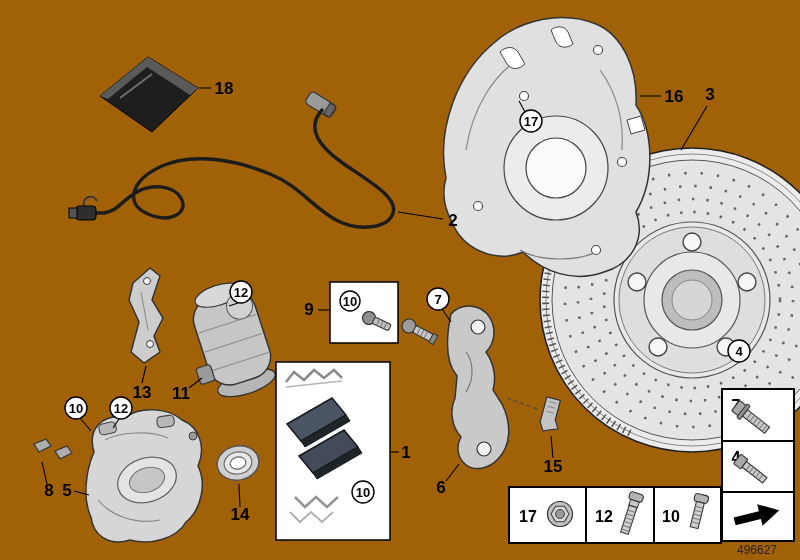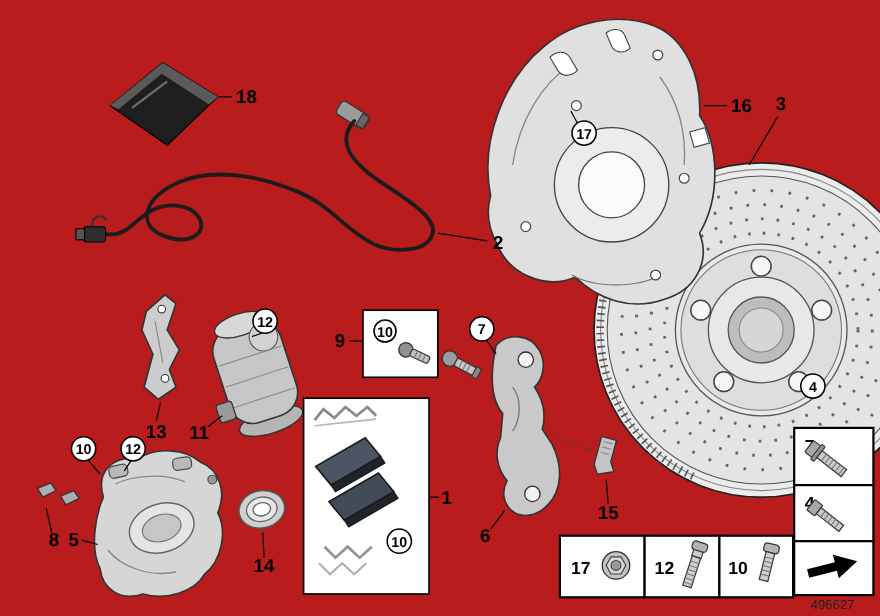--- a/index.html
+++ b/index.html
@@ -1,16 +1,16 @@
 <!DOCTYPE html>
 <html><head>
 <meta charset="utf-8">
 <style>
   html,body { margin:0; padding:0; background:#ffffff; }
-  #stage { position:relative; width:800px; height:560px; background:#b91c1c; overflow:hidden; }
+  #stage { position:relative; width:800px; height:560px; background:#a16207; overflow:hidden; }
   svg text { font-family:"Liberation Sans", sans-serif; fill:#000; }
   .callout-num { font-size:17px; font-weight:bold; text-anchor:middle; }
   .circ-num    { font-size:13px; font-weight:bold; text-anchor:middle; }
   .legend-num  { font-size:16px; font-weight:bold; text-anchor:middle; }
   .partno      { font-size:12px; font-weight:normal; fill:#222; text-anchor:middle; }
   .lead  { stroke:#000; stroke-width:1.1; fill:none; }
   .leadD { stroke:#444; stroke-width:1.1; fill:none; stroke-dasharray:4 3; }
   .box   { fill:#fff; stroke:#000; stroke-width:1.5; }
   .frame { fill:#fff; stroke:#000; stroke-width:2; }
   .circ  { fill:#fff; stroke:#000; stroke-width:1.4; }

